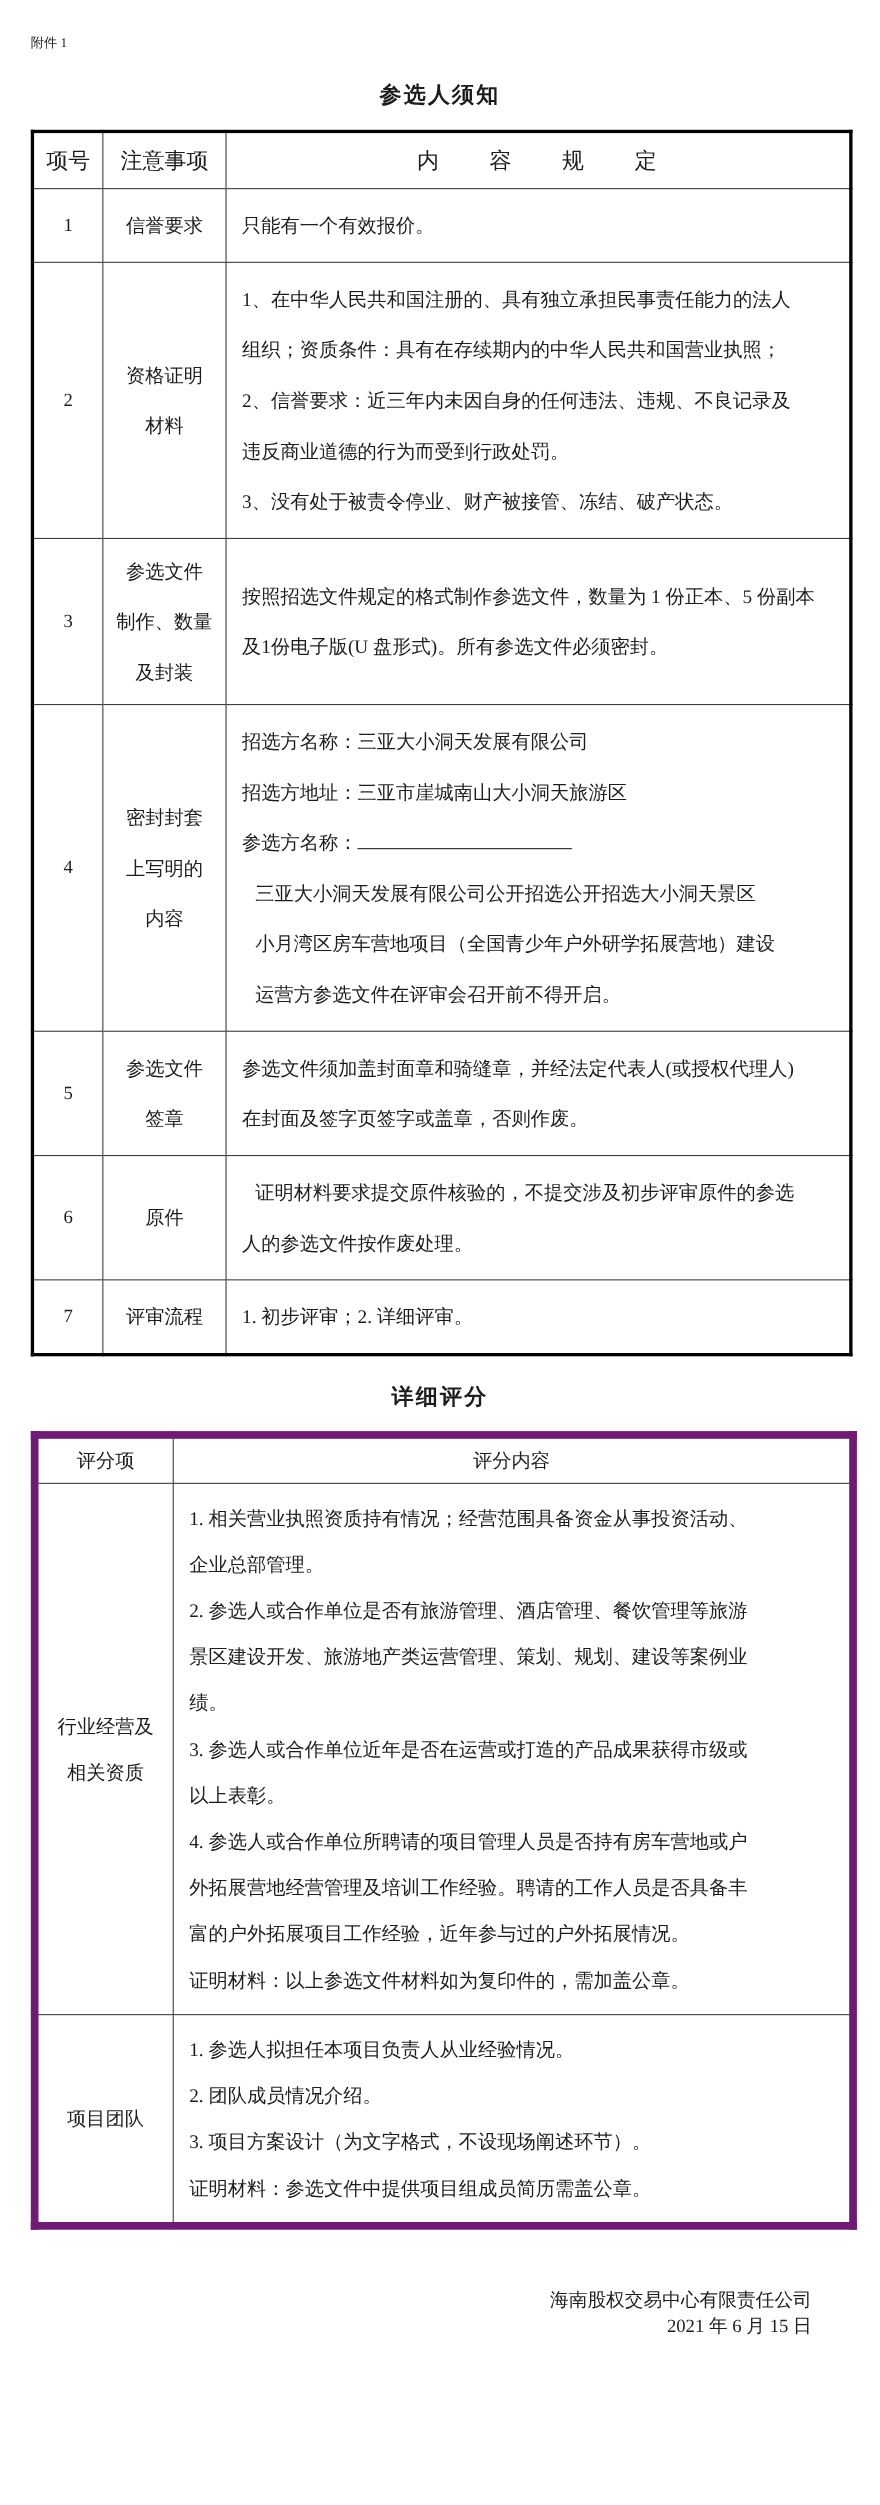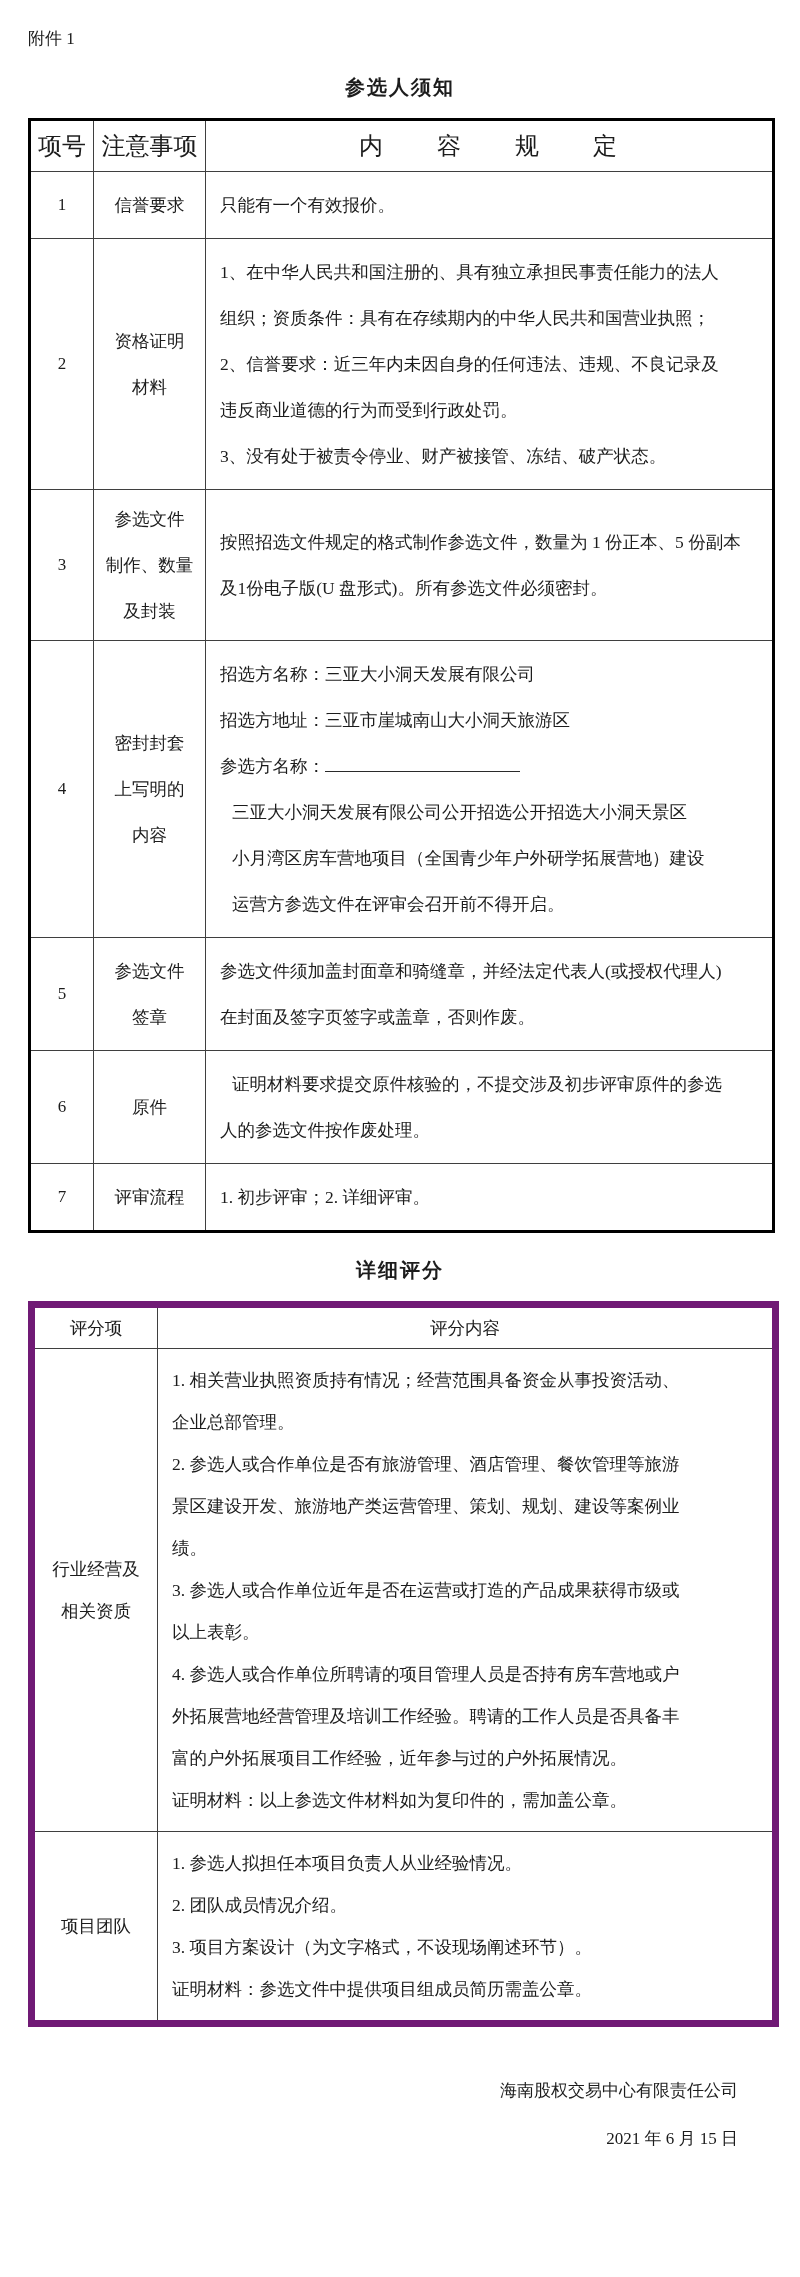--- a/index.html
+++ b/index.html
@@ -13,21 +13,21 @@
     overflow: hidden;
     font-family: "Liberation Serif", "DejaVu Serif", serif;
     color: #1c1c1c;
     box-sizing: border-box;
   }
   .page {
     padding: 28px 28px 0 28px;
     box-sizing: border-box;
   }
   .attach-label {
-    font-size: 17px;
+    font-size: 12px;
     line-height: 22px;
   }
   .attach-label.second {
     margin-top: 46px;
   }
   .doc-title {
     text-align: center;
     font-family: "Liberation Sans", "DejaVu Sans", sans-serif;
     font-weight: bold;
     font-size: 20px;
@@ -44,21 +44,21 @@
     border: 3px solid #000000;
   }
   table.t2 {
     border: 7px solid #701a75;
   }
   td, th {
     border: 1px solid #3f3f3f;
     font-weight: normal;
     box-sizing: border-box;
   }
-  .t1 th { height: 52px; font-size: 24px; text-align: center; }
+  .t1 th { height: 52px; font-size: 20px; text-align: center; }
   .t2 th { height: 44px; font-size: 17.5px; text-align: center; }
   th.content-head { letter-spacing: 2px; }
   .no-cell {
     text-align: center;
     vertical-align: middle;
     font-size: 17px;
   }
   .item-cell {
     text-align: center;
     vertical-align: middle;
@@ -85,21 +85,21 @@
     border-bottom: 1px solid #2a2a2a;
     vertical-align: baseline;
   }
   .footer {
     margin-top: 52px;
     text-align: right;
     padding-right: 34px;
     font-size: 17px;
   }
   .footer .company { line-height: 24px; }
-  .footer .date { line-height: 24px; margin-top: 24px; }
+  .footer .date { line-height: 24px; }
 </style>
 </head>
 <body>
 
 <div class="page">
 
   <div class="attach-label">附件 1</div>
 
   <div class="doc-title">参选人须知</div>
 

